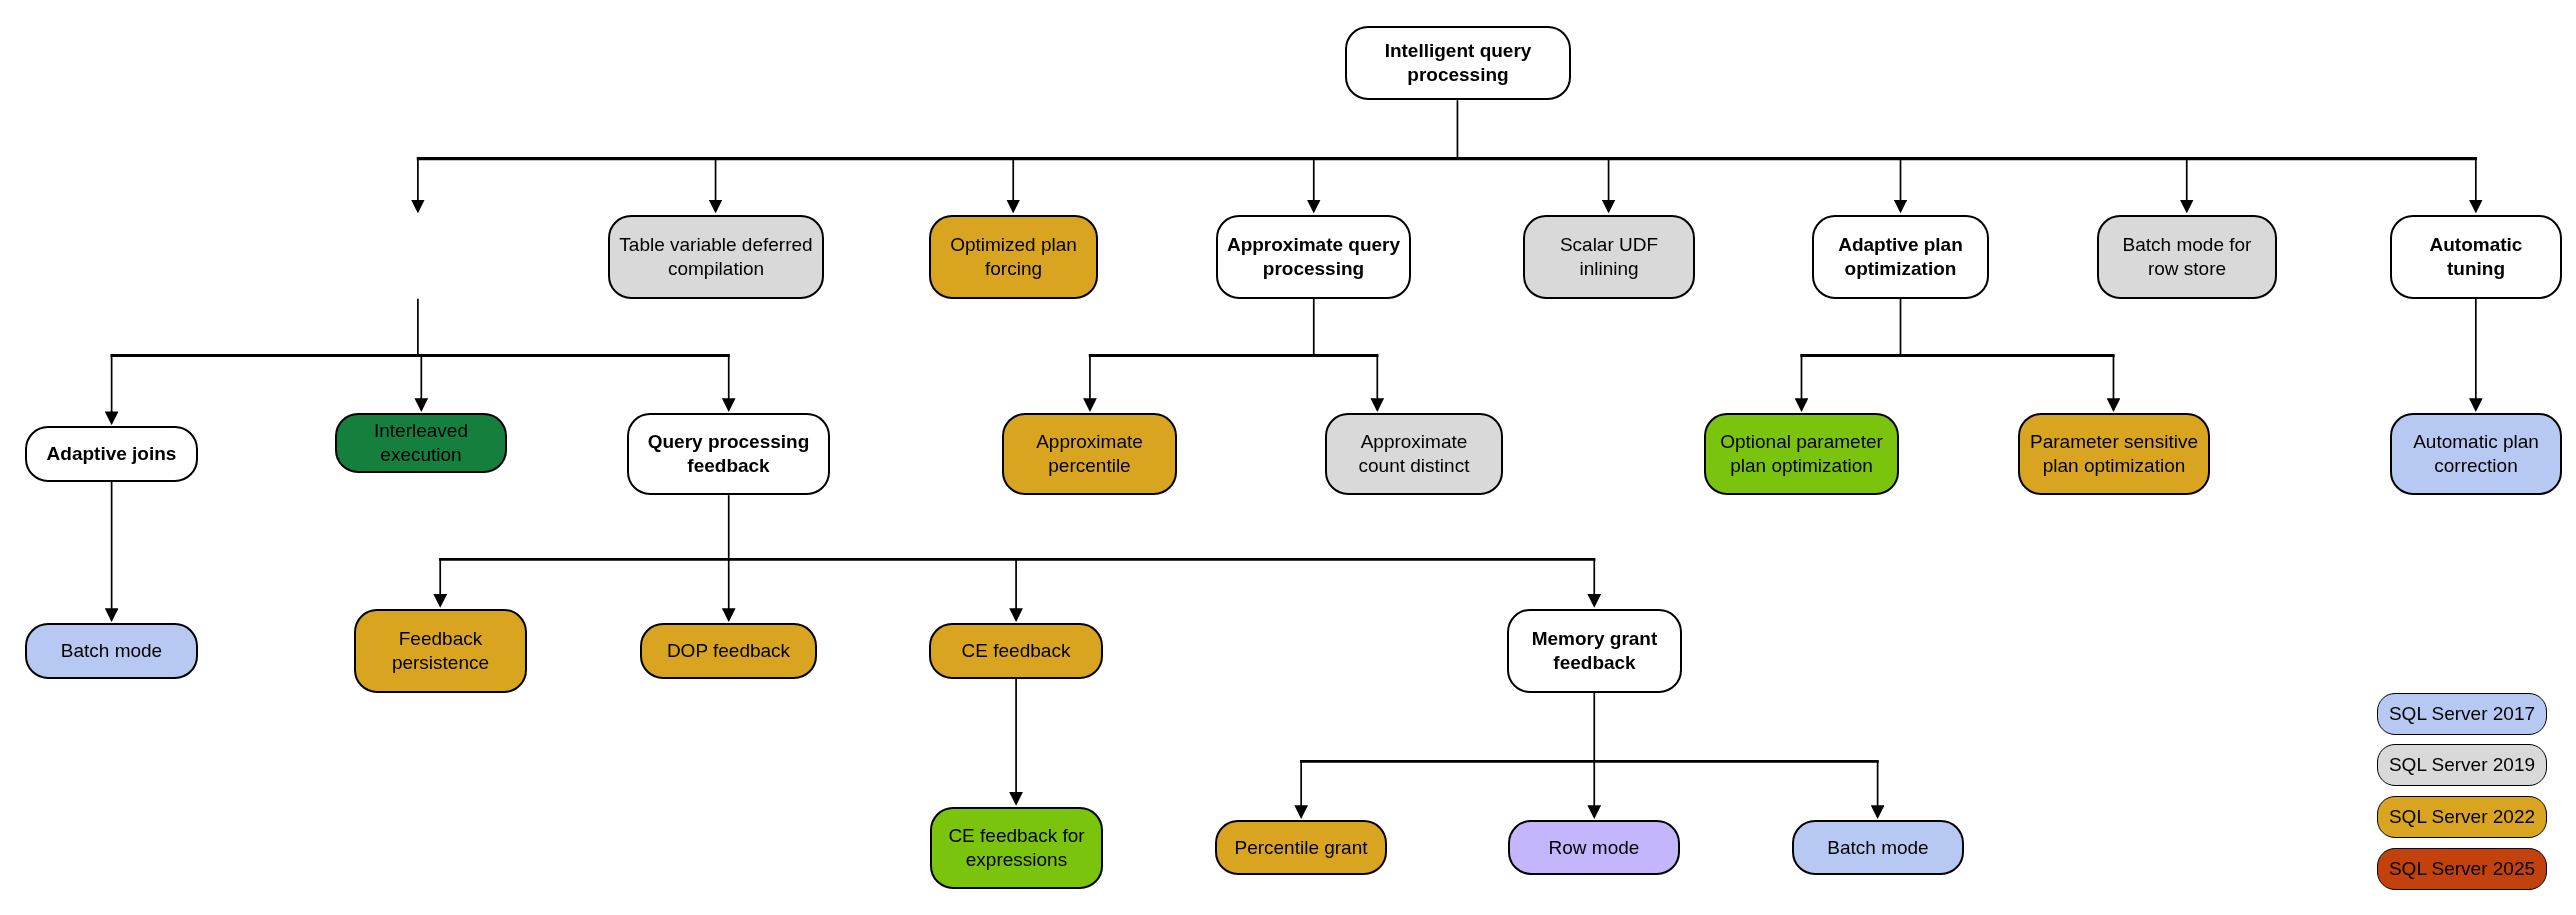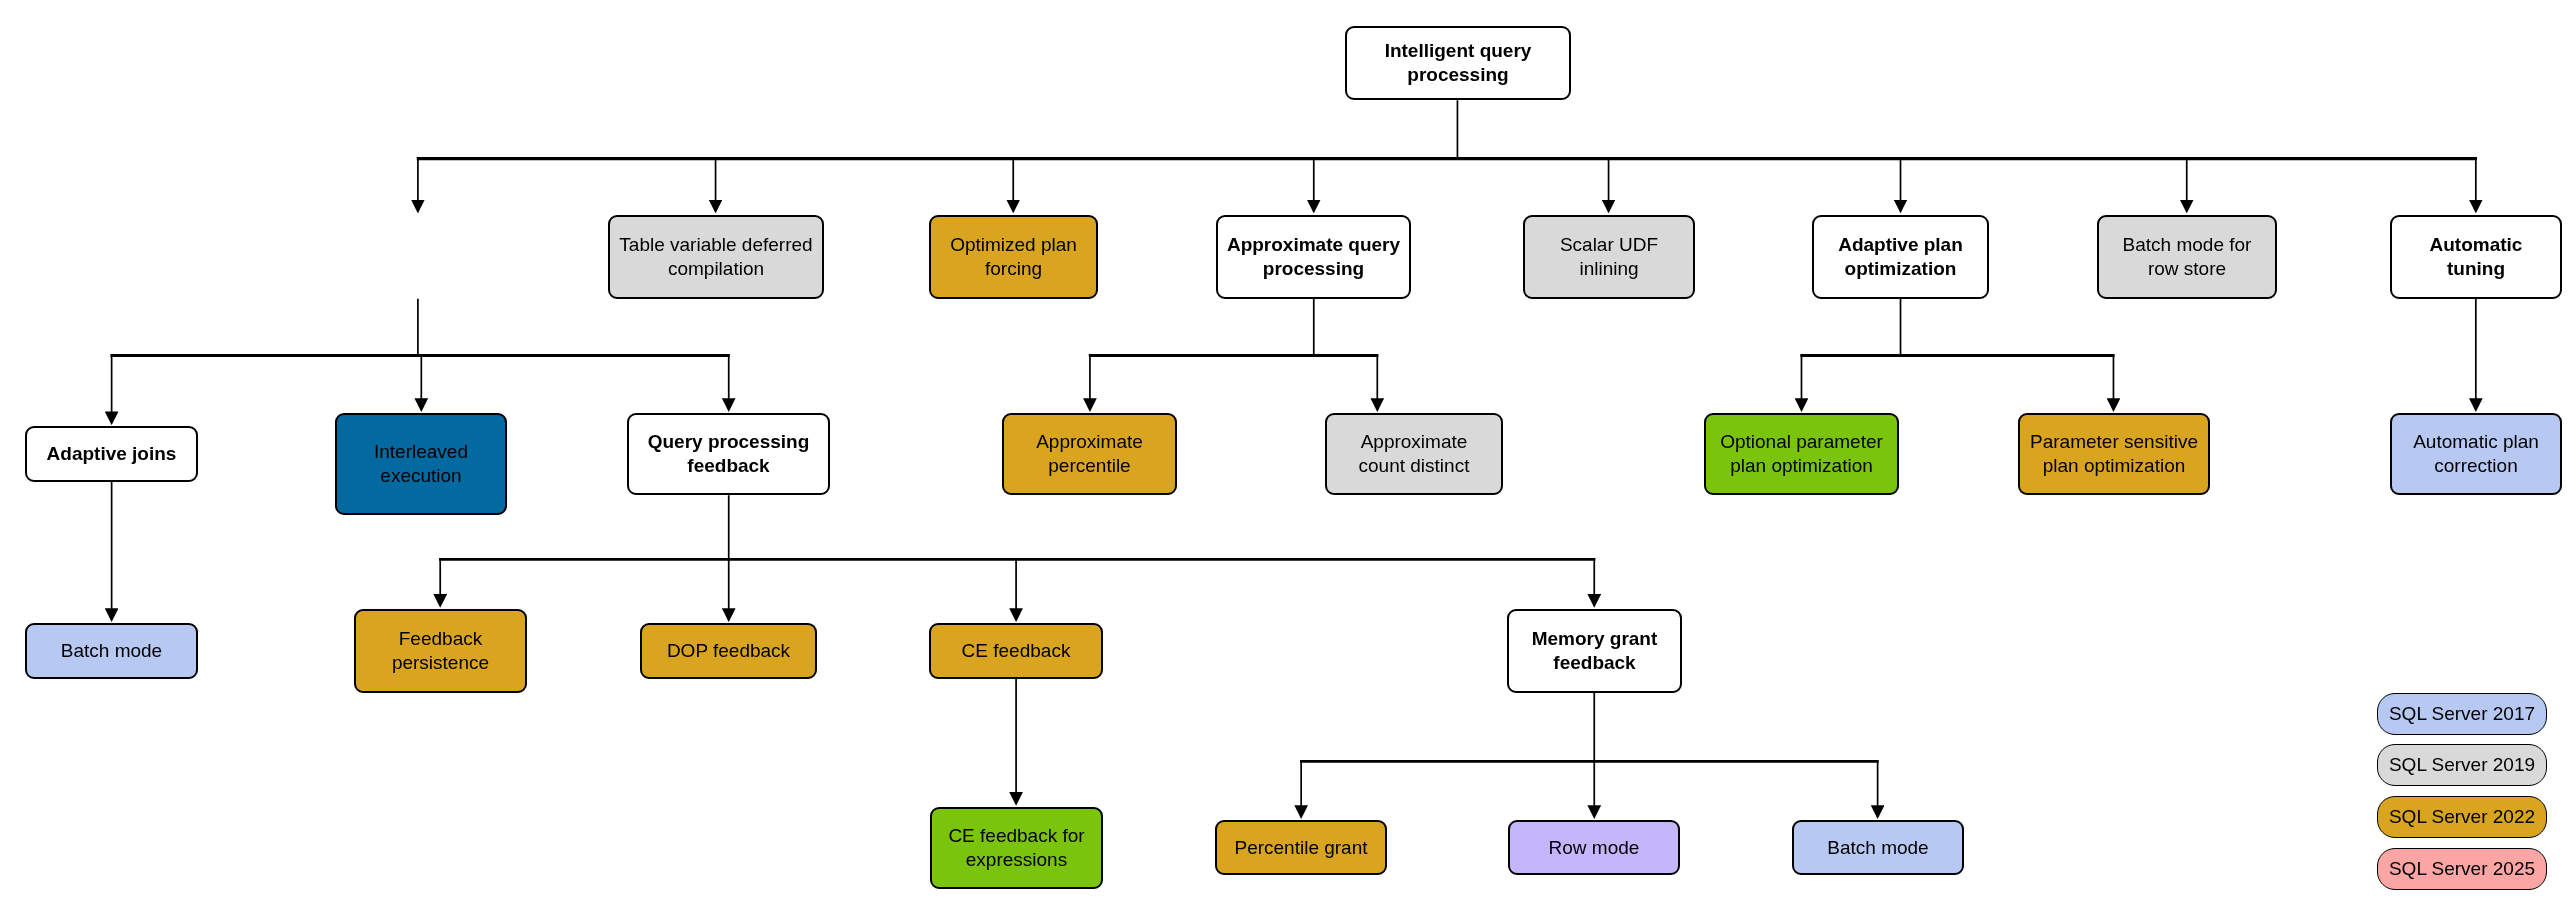--- a/index.html
+++ b/index.html
@@ -2,21 +2,21 @@
 <html style="font-size:9.2px"><head>
 <meta charset="utf-8">
 <title>Intelligent query processing</title>
 <style>
   html,body{margin:0;padding:0;background:#fff;}
   body{width:2576px;height:916px;position:relative;overflow:hidden;
        font-family:"Liberation Sans",sans-serif;color:#000;}
   #canvas{position:absolute;left:0;top:0;width:2576px;height:916px;}
   #wires{position:absolute;left:0;top:0;z-index:0;pointer-events:none;}
   .node{position:absolute;z-index:1;box-sizing:border-box;
-        border:2.3px solid #000;border-radius:9px;background:#fff;
+        border:2.3px solid #000;border-radius:23px;background:#fff;
         display:flex;align-items:center;justify-content:center;
         text-align:center;font-size:19px;line-height:24px;padding:0 6.9px;}
   .node.bold{font-weight:bold;}
   .chip{position:absolute;z-index:1;box-sizing:border-box;
         border:1.7px solid #000;border-radius:18px;
         display:flex;align-items:center;justify-content:center;
         text-align:center;font-size:19px;line-height:22px;}
 </style>
 </head>
 <body>
@@ -83,21 +83,21 @@
 
   <div class="node" style="left: 608px; top: 215px; width: 216px; height: 84px; background-color: rgb(217, 217, 217);">Table variable deferred compilation</div>
   <div class="node" style="left: 929px; top: 215px; width: 169px; height: 84px; background-color: rgb(217, 165, 33);">Optimized plan forcing</div>
   <div class="node bold" style="left: 1216px; top: 215px; width: 195px; height: 84px; background-color: rgb(255, 255, 255);">Approximate query processing</div>
   <div class="node" style="left: 1523px; top: 215px; width: 172px; height: 84px; padding: 0px 23px; background-color: rgb(217, 217, 217);">Scalar UDF inlining</div>
   <div class="node bold" style="left: 1812px; top: 215px; width: 177px; height: 84px; background-color: rgb(255, 255, 255);">Adaptive plan optimization</div>
   <div class="node" style="left: 2097px; top: 215px; width: 180px; height: 84px; padding: 0px 17px; background-color: rgb(217, 217, 217);">Batch mode for row store</div>
   <div class="node bold" style="left: 2390px; top: 215px; width: 172px; height: 84px; padding: 0px 34px; background-color: rgb(255, 255, 255);">Automatic tuning</div>
 
   <div class="node bold" style="left: 25px; top: 426px; width: 173px; height: 56px; background-color: rgb(255, 255, 255);">Adaptive joins</div>
-  <div class="node" style="left: 335px; top: 413px; width: 172px; height: 102px; padding: 0px 23px; background-color: #0369a1;">Interleaved execution</div>
+  <div class="node" style="left: 335px; top: 413px; width: 172px; height: 60px; padding: 0px 23px; background-color: #15803d;">Interleaved execution</div>
   <div class="node bold" style="left: 627px; top: 413px; width: 203px; height: 82px; background-color: rgb(255, 255, 255);">Query processing feedback</div>
   <div class="node" style="left: 1002px; top: 413px; width: 175px; height: 82px; padding: 0px 23px; background-color: rgb(217, 165, 33);">Approximate percentile</div>
   <div class="node" style="left: 1289px; top: 413px; width: 178px; height: 82px; padding: 0px 14px; background-color: rgb(217, 217, 217); margin-left: 36px;">Approximate count distinct</div>
   <div class="node" style="left: 1704px; top: 413px; width: 195px; height: 82px; background-color: rgb(122, 196, 14);">Optional parameter plan optimization</div>
   <div class="node" style="left: 2018px; top: 413px; width: 192px; height: 82px; background-color: rgb(217, 165, 33);">Parameter sensitive plan optimization</div>
   <div class="node" style="left: 2390px; top: 413px; width: 172px; height: 82px; padding: 0px 20px; background-color: rgb(183, 201, 242);">Automatic plan correction</div>
 
   <div class="node" style="left: 25px; top: 623px; width: 173px; height: 56px; background-color: rgb(183, 201, 242);">Batch mode</div>
   <div class="node" style="left: 354px; top: 609px; width: 173px; height: 84px; padding: 0px 29px; background-color: rgb(217, 165, 33);">Feedback persistence</div>
   <div class="node" style="left: 640px; top: 623px; width: 177px; height: 56px; background-color: rgb(217, 165, 33);">DOP feedback</div>
@@ -106,17 +106,17 @@
 
   <div class="node" style="left: 930px; top: 807px; width: 173px; height: 82px; background-color: rgb(122, 196, 14);">CE feedback for expressions</div>
   <div class="node" style="left: 1215px; top: 820px; width: 172px; height: 55px; background-color: rgb(217, 165, 33);">Percentile grant</div>
   <div class="node" style="left: 1508px; top: 820px; width: 172px; height: 55px; background-color: #c4b5fd;">Row mode</div>
   <div class="node" style="left: 1792px; top: 820px; width: 172px; height: 55px; background-color: rgb(183, 201, 242);">Batch mode</div>
 
   <div>
     <div class="chip" style="left: 2377px; top: 693px; width: 170px; height: 42px; background-color: rgb(183, 201, 242);">SQL Server 2017</div>
     <div class="chip" style="left: 2377px; top: 744px; width: 170px; height: 42px; background-color: rgb(217, 217, 217);">SQL Server 2019</div>
     <div class="chip" style="left: 2377px; top: 796px; width: 170px; height: 42px; background-color: rgb(217, 165, 33);">SQL Server 2022</div>
-    <div class="chip" style="left: 2377px; top: 848px; width: 170px; height: 42px; background-color: #fca5a5; text-align: right;">SQL Server 2025</div>
+    <div class="chip" style="left: 2377px; top: 848px; width: 170px; height: 42px; background-color: #c2410c; text-align: right;">SQL Server 2025</div>
   </div>
 
 </div>
 
 
 </body></html>

